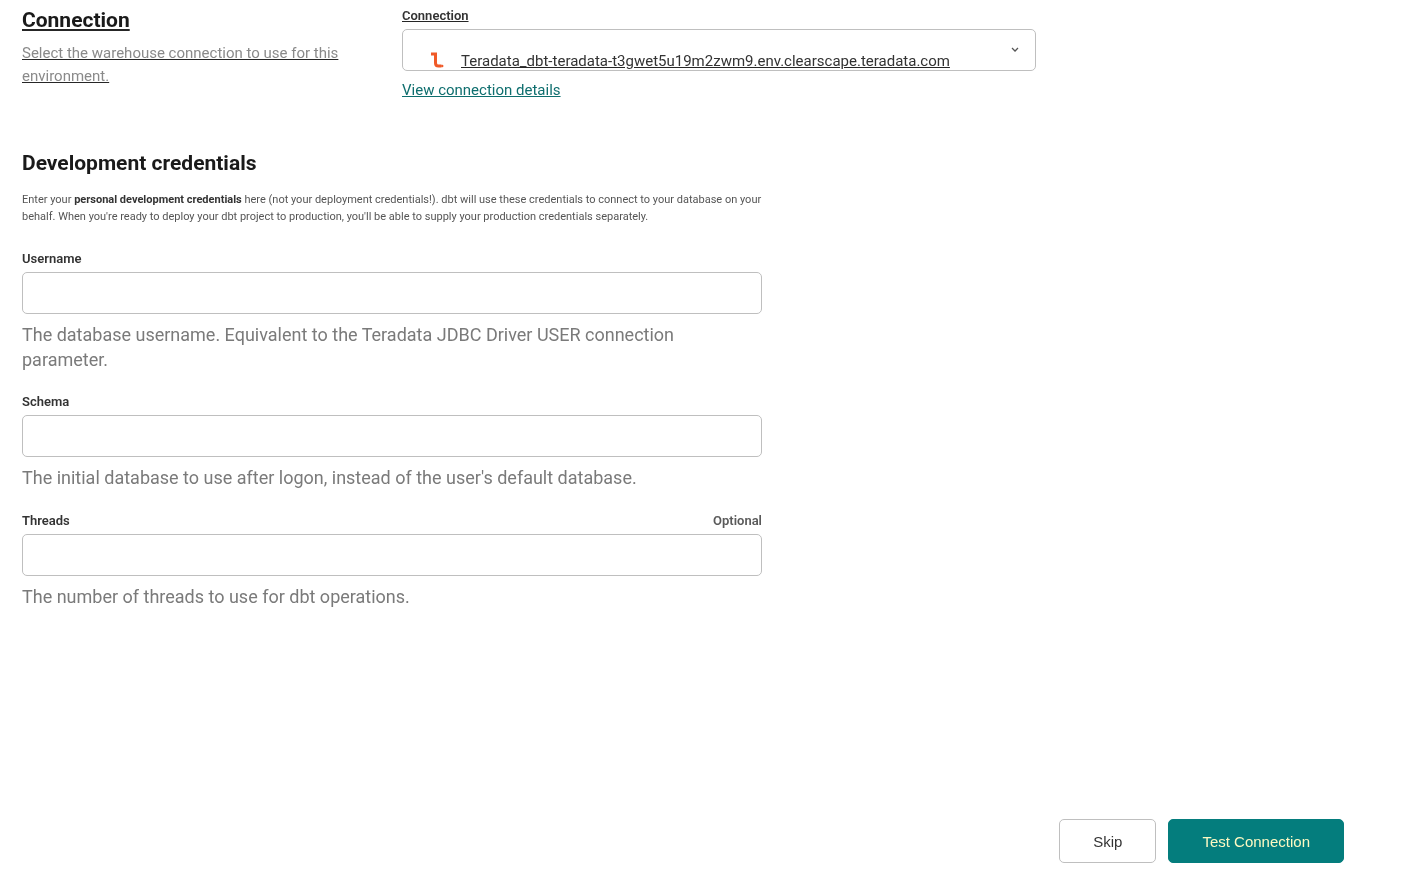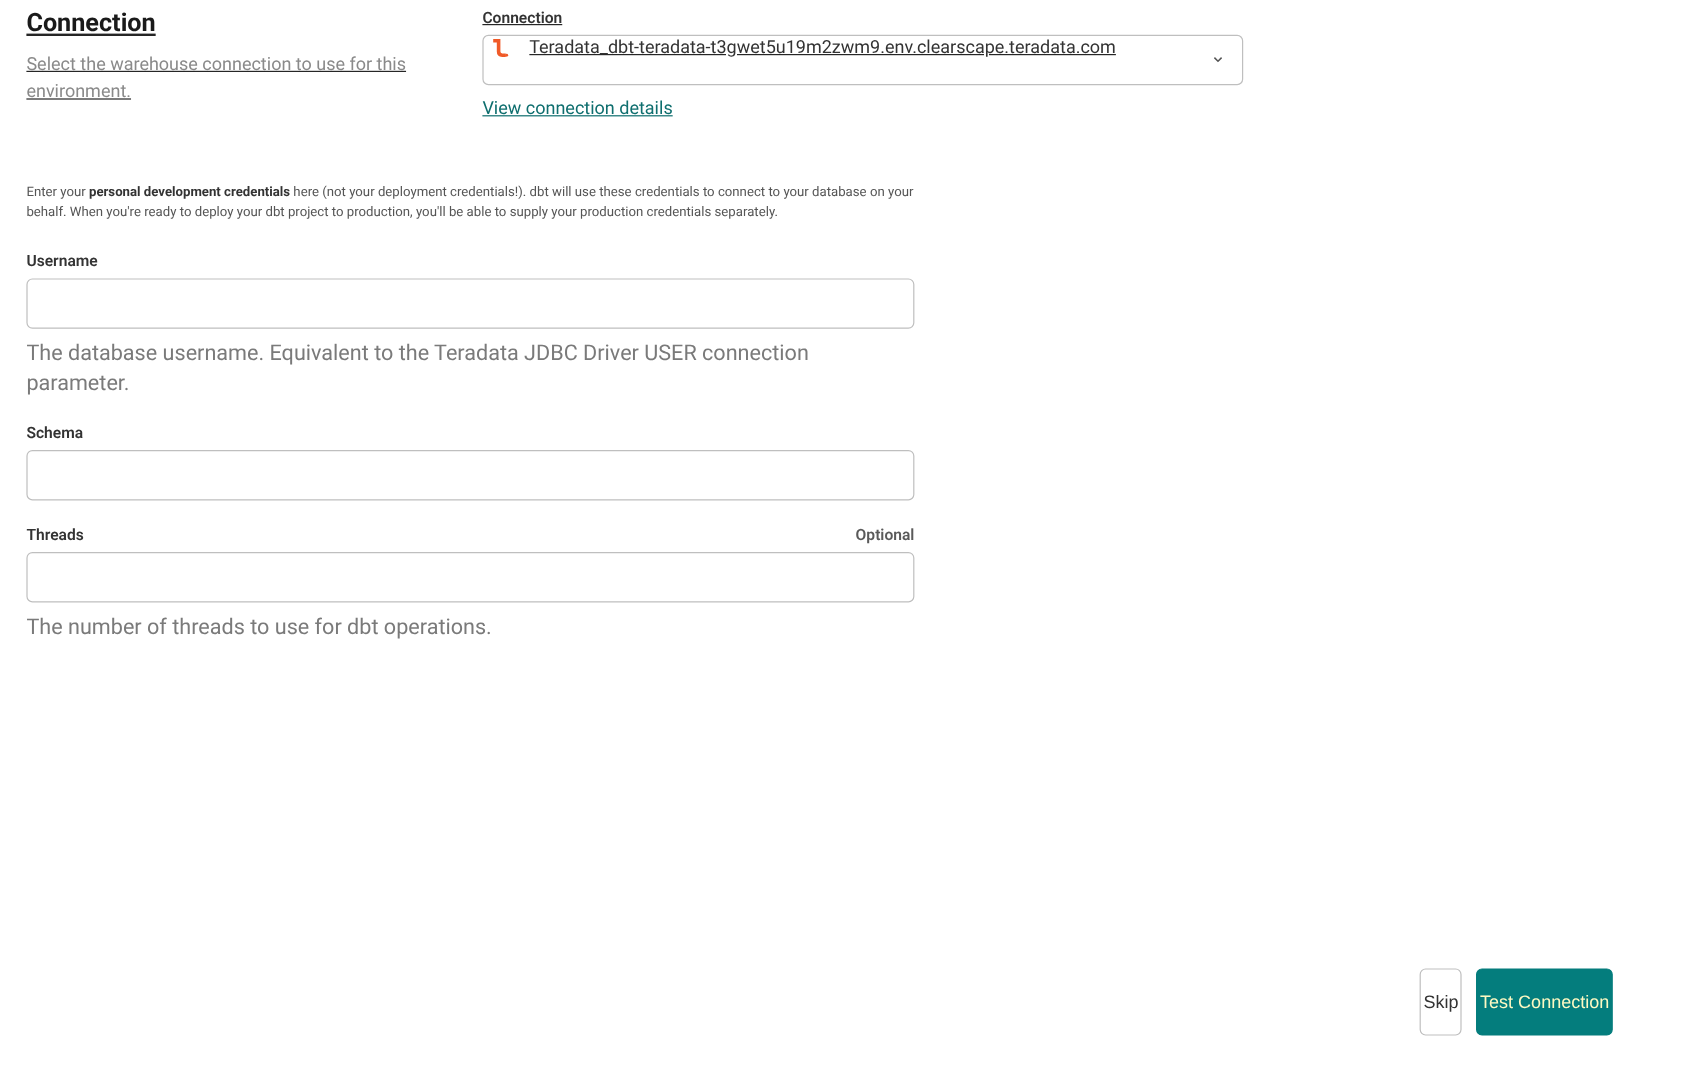--- a/index.html
+++ b/index.html
@@ -61,22 +61,22 @@
       font-size: 13px;
       font-weight: 600;
       color: #5a5a5a;
     }
     .select-wrap {
       position: relative;
       border: 1px solid #bfbfbf;
       border-radius: 5px;
       height: 42px;
       display: flex;
-      align-items: flex-start;
-      padding: 0 40px 0 4px;
+      align-items: flex-end;
+      padding: 0 40px 0 24px;
       cursor: pointer;
       background: #fff;
     }
     .select-wrap .brand-icon {
       width: 20px;
       height: 20px;
       display: flex;
       align-items: center;
       justify-content: center;
       margin-right: 14px;
@@ -147,22 +147,22 @@
       line-height: 1.4;
     }
     .footer-actions {
       position: absolute;
       right: 70px;
       bottom: 26px;
       display: flex;
       gap: 12px;
     }
     .btn {
-      height: 56px;
-      padding: 0 2px;
+      height: 44px;
+      padding: 0 33px;
       border-radius: 5px;
       font-size: 15px;
       font-weight: 500;
       cursor: pointer;
       display: inline-flex;
       align-items: center;
       justify-content: center;
     }
     .btn-secondary {
       background: #fff;
@@ -197,34 +197,36 @@
         <svg viewBox="0 0 24 24" fill="none" stroke-width="2.5">
           <polyline points="6 9 12 15 18 9"></polyline>
         </svg>
       </span>
     </div>
     <a class="link">View connection details</a>
   </div>
 </div>
 
 <div>
+  <h2 class="creds-heading">Development credentials</h2>
   <p class="creds-intro">
     <span>Enter your </span><strong>personal development credentials</strong><span> here (not your deployment credentials!). dbt will use these credentials to connect to your database on your behalf. When you're ready to deploy your dbt project to production, you'll be able to supply your production credentials separately.</span>
   </p>
 
   <div class="form-field">
     <label class="field-label">Username</label>
     <input type="text" class="text-input" value="" style="">
     <p class="help-text">The database username. Equivalent to the Teradata JDBC Driver USER connection parameter.</p>
   </div>
 
 
   <div class="form-field">
     <label class="field-label">Schema</label>
     <input type="text" class="text-input" value="" style="">
+    <p class="help-text">The initial database to use after logon, instead of the user's default database.</p>
   </div>
 
   <div class="form-field">
     <div class="field-label-row">
       <label class="field-label">Threads</label>
       <span class="optional-tag">Optional</span>
     </div>
     <input type="text" class="text-input" value="" style="">
     <p class="help-text">The number of threads to use for dbt operations.</p>
   </div>

